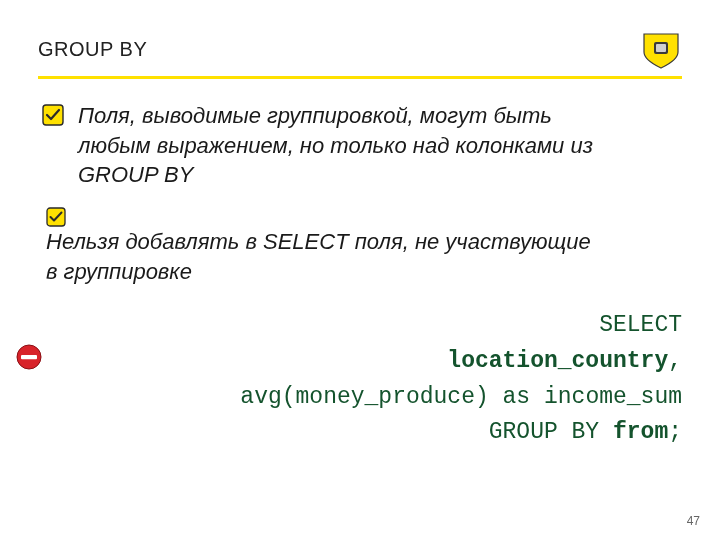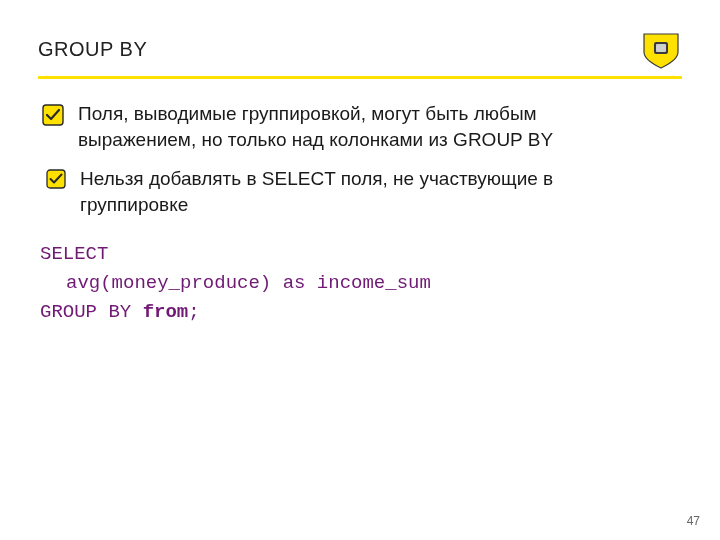--- a/index.html
+++ b/index.html
@@ -33,43 +33,45 @@
     height: 3px;
     background: #ffe100;
     margin-bottom: 22px;
   }
   .bullet-row {
     display: flex;
     align-items: flex-start;
     margin-bottom: 14px;
     padding-left: 4px;
   }
-  .bullet-row.second { padding-left: 8px; }
+  .bullet-row.second { padding-left: 8px; flex-direction: column; }
   .check-icon {
     width: 20px;
     height: 20px;
     flex-shrink: 0;
     margin-top: 3px;
     margin-right: 14px;
   }
   .check-icon.big { width: 22px; height: 22px; }
   .bullet-text {
-    font-size: 19px;
+    font-size: 22px;
     color: #1a1a1a;
     line-height: 1.35;
     max-width: 550px;
+    font-style: italic;
   }
   .code-block {
     margin-top: 22px;
     font-family: "Courier New", monospace;
-    font-size: 19px;
+    font-size: 23px;
     line-height: 1.55;
-    color: #701a75;
+    color: #14532d;
     position: relative;
     padding-left: 2px;
+    text-align: right;
   }
   .code-line { white-space: pre; }
   .ind { padding-left: 26px; }
   .bold { font-weight: bold; }
   .stop-icon {
     width: 26px;
     height: 26px;
     margin-right: 6px;
     margin-left: -24px;
     flex-shrink: 0;
@@ -116,17 +118,26 @@
     <svg viewBox="0 0 20 20">
       <rect x="1" y="1" width="18" height="18" rx="3" fill="#ffe100" stroke="#2a2a2a" stroke-width="1.3"></rect>
       <path d="M4.5 10 L8 13.5 L15.5 5.5" fill="none" stroke="#2a2a2a" stroke-width="2" stroke-linecap="round" stroke-linejoin="round"></path>
     </svg>
   </span>
   <div class="bullet-text">Нельзя добавлять в SELECT поля, не участвующие в  группировке</div>
 </div>
 
 <div class="code-block">
   <div class="code-line">SELECT</div>
+  <div class="error-line-wrap">
+    <span class="stop-icon">
+      <svg viewBox="0 0 26 26">
+        <circle cx="13" cy="13" r="12" fill="#d8232a" stroke="#8a0f14" stroke-width="1"></circle>
+        <rect x="5" y="11" width="16" height="4.2" rx="1" fill="#fff"></rect>
+      </svg>
+    </span>
+    <span class="code-line"><span class="bold">location_country</span><span>,</span></span>
+  </div>
   <div class="code-line ind">avg(money_produce) as income_sum</div>
   <div class="code-line"><span>GROUP BY </span><span class="bold">from</span><span>;</span></div>
 </div>
 
 <div class="page-num">47</div>
 
 </body></html>

